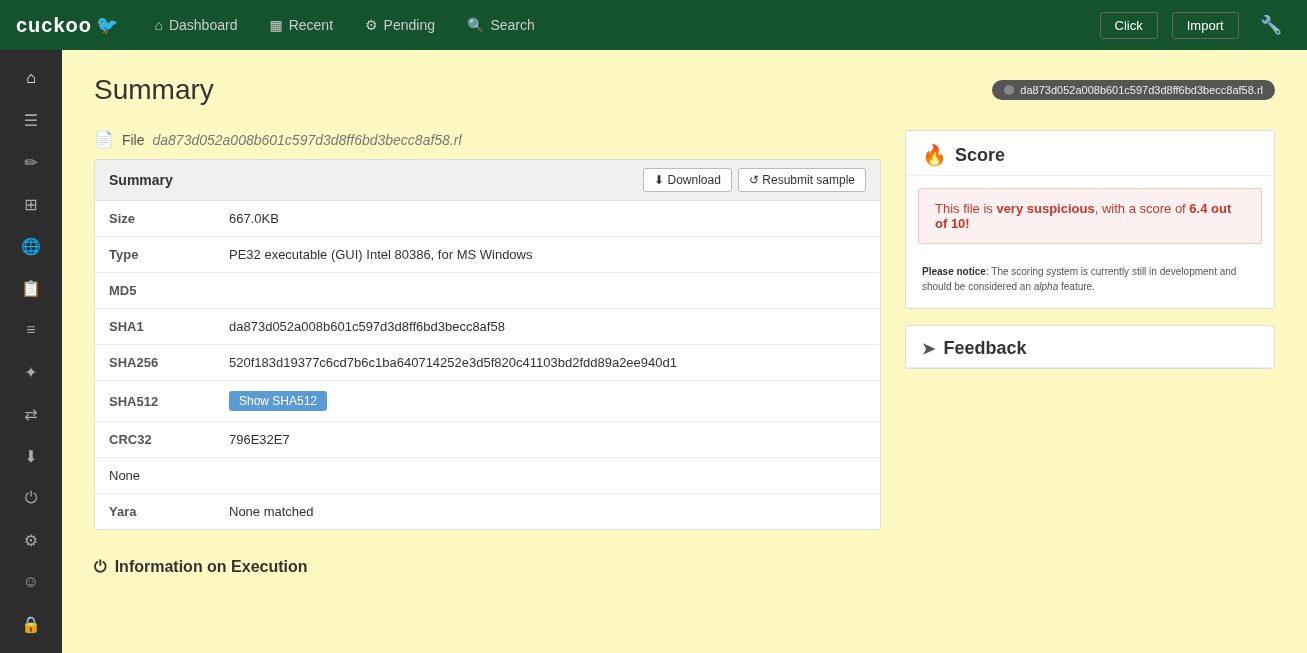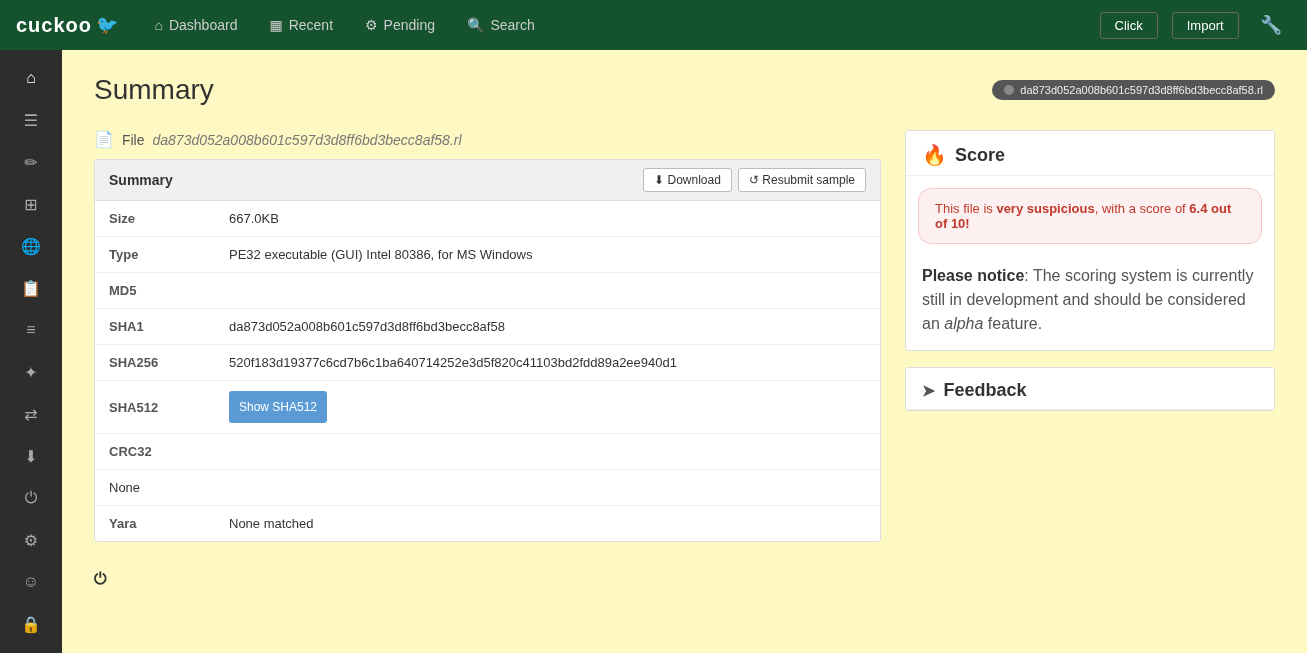--- a/index.html
+++ b/index.html
@@ -193,21 +193,21 @@
       padding: 10px 14px;
       color: #333;
       font-size: 13px;
       word-break: break-all;
     }
 
     .btn-sha512 {
       background: #5b9bd5;
       color: #fff;
       border: none;
-      padding: 9px 10px;
+      padding: 3px 10px;
       border-radius: 3px;
       cursor: pointer;
       font-size: 12px;
     }
 
     
     .execution-header {
       display: flex;
       align-items: center;
       gap: 8px;
@@ -231,30 +231,30 @@
       gap: 8px;
       padding: 12px 16px 8px;
       font-size: 18px;
       font-weight: bold;
       border-bottom: 1px solid #eee;
     }
     .score-fire { color: #e05a00; font-size: 20px; }
     .score-alert {
       background: #fdf0f0;
       border: 1px solid #f5c6c6;
-      border-radius: 13px;
+      border-radius: 3px;
       padding: 12px 16px;
       color: #c0392b;
       font-size: 13px;
       margin: 12px;
     }
     .score-alert strong { font-weight: bold; }
     .score-notice {
       padding: 8px 16px 14px;
-      font-size: 16px;
+      font-size: 10px;
       color: #555;
       line-height: 1.5;
     }
     .score-notice strong { font-weight: bold; color: #333; }
 
     
     .feedback-card {
       background: #fff;
       border: 1px solid #ddd;
       border-radius: 3px;
@@ -381,32 +381,34 @@
             <div class="summary-value">520f183d19377c6cd7b6c1ba640714252e3d5f820c41103bd2fdd89a2ee940d1</div>
           </div>
           <div class="summary-row">
             <div class="summary-label">SHA512</div>
             <div class="summary-value">
               <button class="btn-sha512">Show SHA512</button>
             </div>
           </div>
           <div class="summary-row">
             <div class="summary-label">CRC32</div>
+            <div class="summary-value">796E32E7</div>
           </div>
           <div class="summary-row">
             <div class="summary-value">None</div>
           </div>
           <div class="summary-row">
             <div class="summary-label">Yara</div>
             <div class="summary-value">None matched</div>
           </div>
         </div>
 
         <div class="execution-header">
           <span>⏻</span>
+          <span>Information on Execution</span>
         </div>
       </div>
 
       <div class="file-side">
 
         <div class="score-card">
           <div class="score-header">
             <span class="score-fire">🔥</span>
             <span>Score</span>
           </div>

